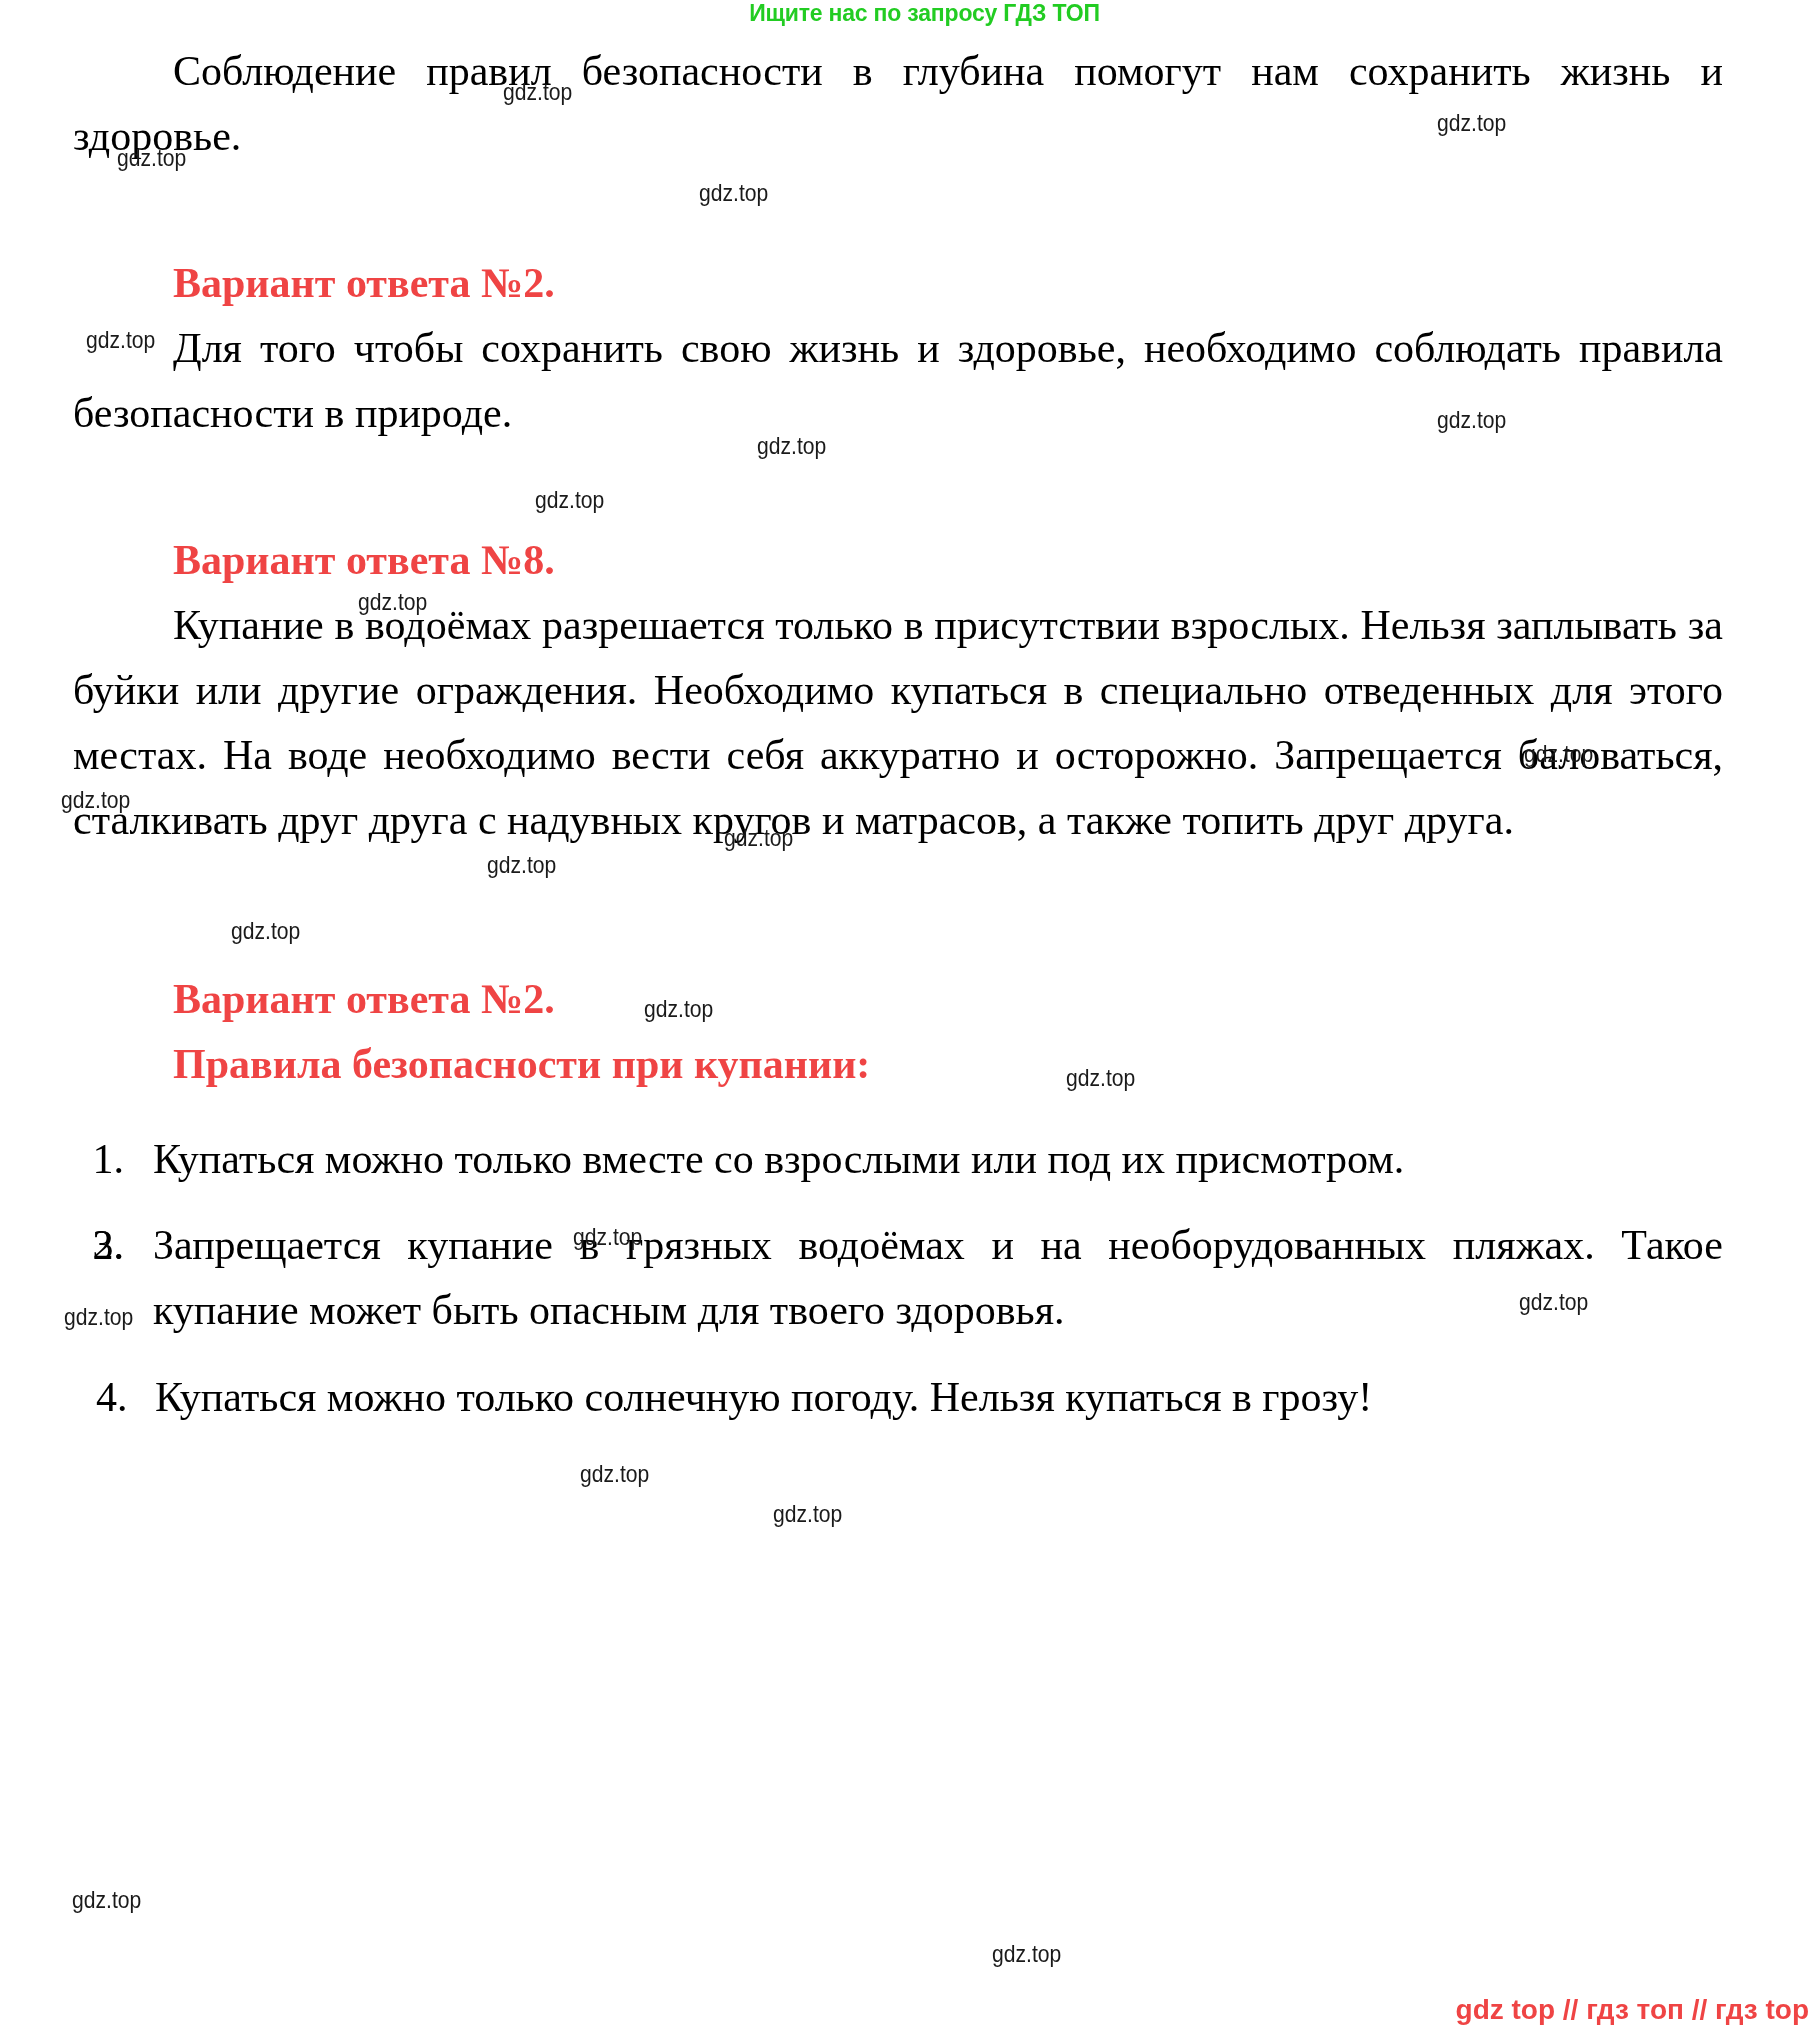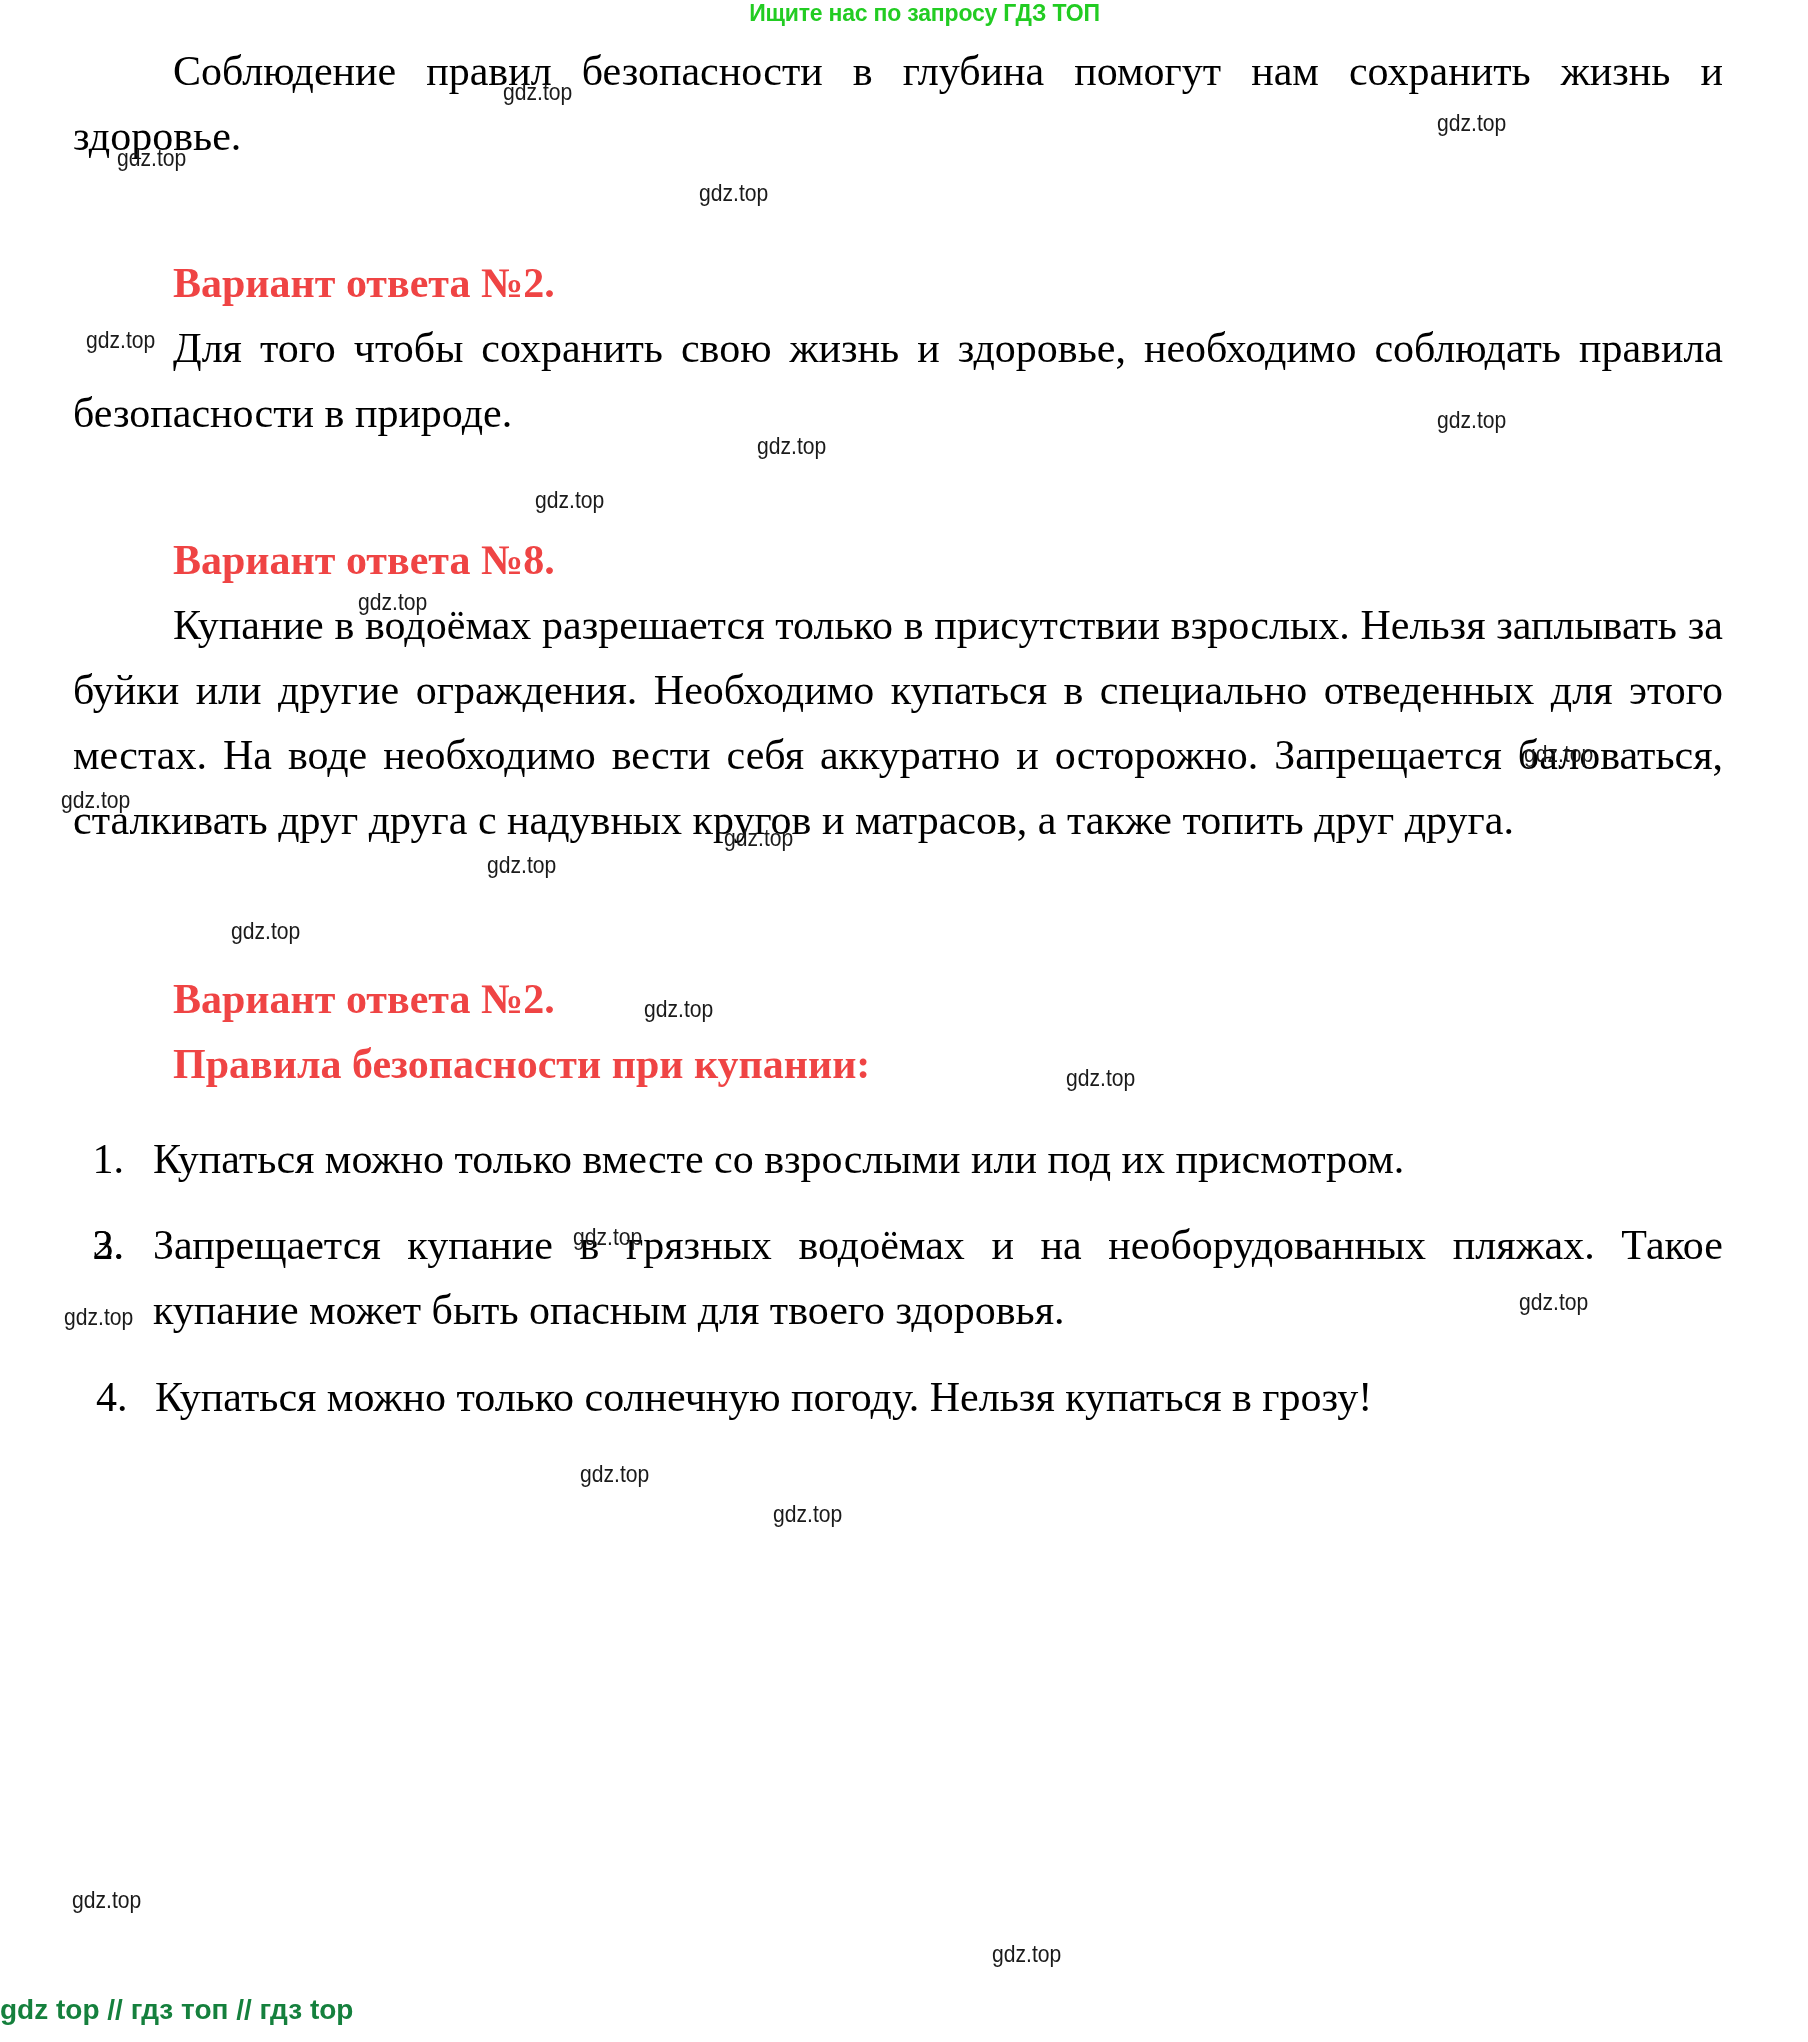--- a/index.html
+++ b/index.html
@@ -108,25 +108,25 @@
     transform: scaleX(0.88);
     transform-origin: left center;
   }
 
   
   .footer-promo {
     position: absolute;
     left: 0;
     width: 1809px;
     top: 1994px;
-    text-align: left;
+    text-align: right;
     font-family: "Liberation Sans", "DejaVu Sans", sans-serif;
     font-size: 28px;
     font-weight: 700;
-    color: #15803d;
+    color: #ef4444;
     white-space: nowrap;
   }
 </style>
 </head>
 <body>
 
 <div id="page">
 
   <div class="promo-bar">Ищите нас по запросу ГДЗ ТОП</div>
 

